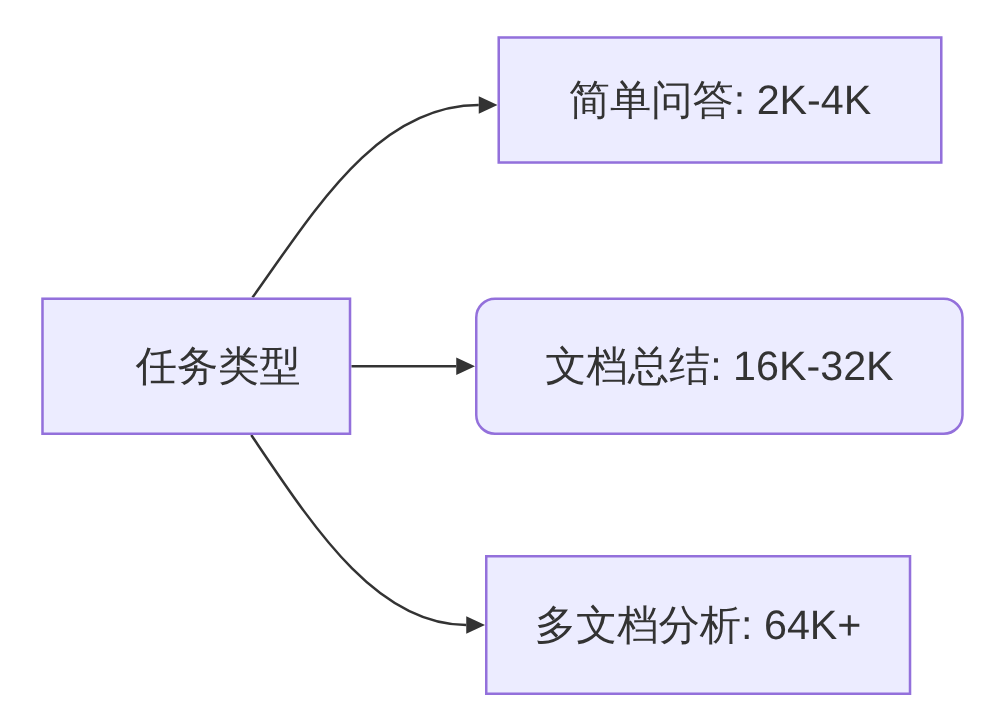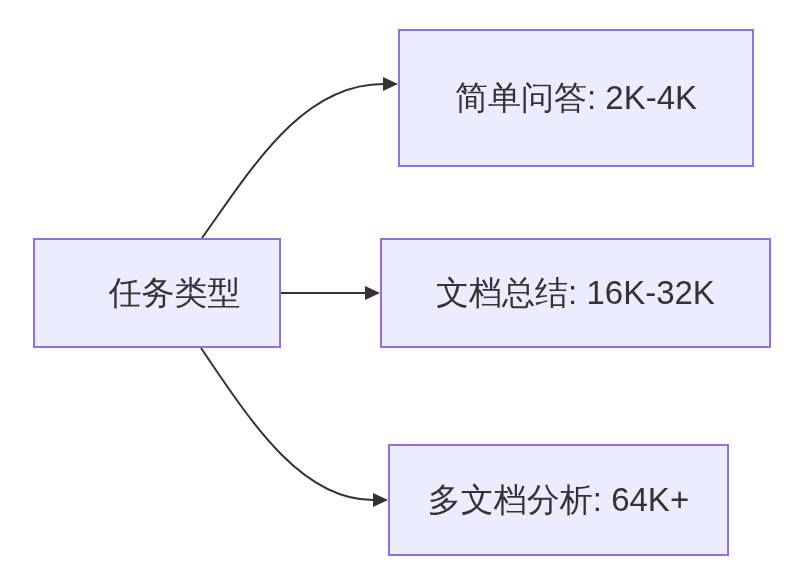--- a/index.html
+++ b/index.html
@@ -39,22 +39,22 @@
     justify-content: center;
     background: #ececff;
     border: 2px solid #9370db;
     color: #333333;
     font-size: 33px;
     line-height: 1.2;
     white-space: nowrap;
     text-align: center;
   }
   .node-root   { left: 33px;  top: 238px; width: 248px; height: 110px; padding-left: 35px; }
-  .node-child0 { left: 398px; top: 29px;  width: 356px; height: 138px; }
-  .node-child1 { left: 380px; top: 238px; width: 391px; height: 110px; }
+  .node-child0 { left: 398px; top: 29px;  width: 356px; height: 102px; }
+  .node-child1 { left: 380px; top: 238px; width: 391px; height: 110px; border-radius: 16px; }
   .node-child2 { left: 388px; top: 444px; width: 341px; height: 112px; }
 </style>
 </head>
 <body>
 
 <div class="canvas">
 
   <svg class="edges-layer" viewBox="0 0 787 572" xmlns="http://www.w3.org/2000/svg">
     <path class="edge-path" d="M 202 238 C 252 168, 302 84, 383 84" stroke="#333333"></path>
     <polygon class="arrowhead" points="398,84 383,77 383,91" fill="#333333"></polygon>

